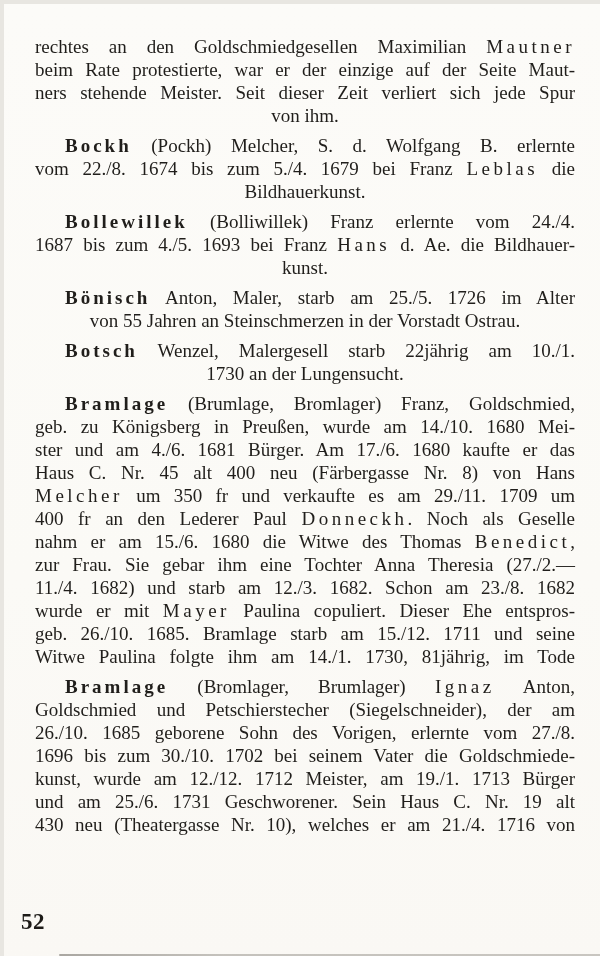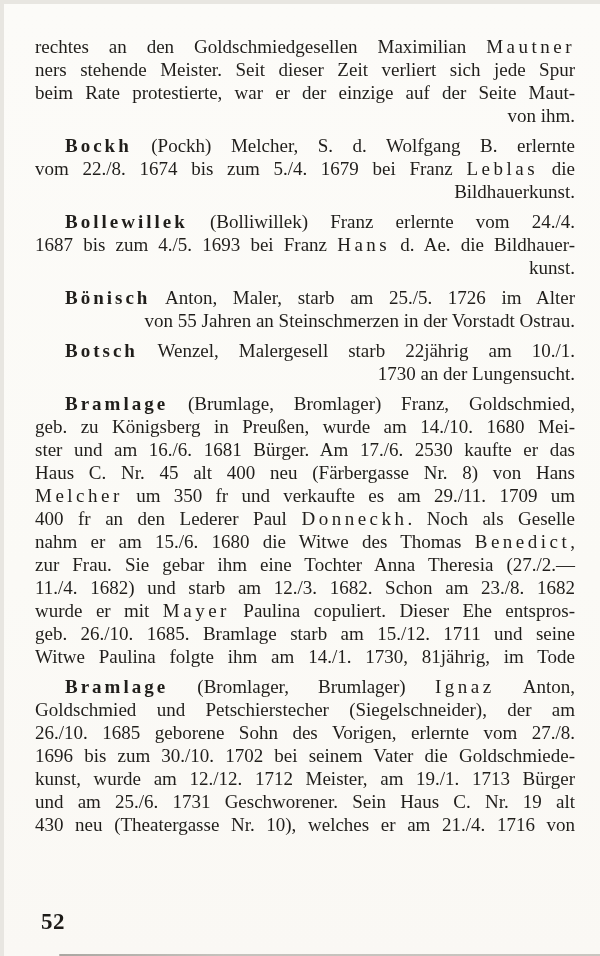--- a/index.html
+++ b/index.html
@@ -23,34 +23,34 @@
     top: 31px;
     width: 540px;
   }
   .para { margin: 0; padding: 0; }
   .para + .para { margin-top: 7px; }
   .line {
     font-size: 19px;
     line-height: 23px;
     height: 23px;
     white-space: nowrap;
-    text-align: right;
+    text-align: center;
     text-rendering: optimizeLegibility;
   }
   .line.just {
     text-align: justify;
     text-align-last: justify;
   }
   .para.indent .line:first-child { text-indent: 30px; }
   .seg-r { }
   .seg-s { letter-spacing: 3.5px; }
   .seg-b { font-weight: bold; letter-spacing: 3px; }
   .page-number {
     position: absolute;
-    left: 37px;
+    left: 17px;
     top: 905px;
     font-size: 23px;
     font-weight: bold;
     letter-spacing: 0.5px;
     color: #1d1b18;
   }
   .scan-artifact-line {
     position: absolute;
     left: 55px;
     right: 0;
@@ -61,22 +61,22 @@
     border-radius: 1px;
   }
 </style>
 </head>
 <body>
 
 <div class="scan-page">
   <div class="text-block" id="text-block">
       <div class="para">
         <div class="line just"><span class="seg-r">rechtes an den Goldschmiedgesellen Maximilian </span><span class="seg-s">Mautner</span></div>
+        <div class="line just"><span class="seg-r">beim Rate protestierte, war er der einzige auf der Seite Maut-</span></div>
         <div class="line just"><span class="seg-r">ners stehende Meister. Seit dieser Zeit verliert sich jede Spur</span></div>
-        <div class="line just"><span class="seg-r">beim Rate protestierte, war er der einzige auf der Seite Maut-</span></div>
         <div class="line"><span class="seg-r">von ihm.</span></div>
       </div>
       <div class="para indent">
         <div class="line just"><span class="seg-b">Bockh</span><span class="seg-r"> (Pockh) Melcher, S. d. Wolfgang B. erlernte</span></div>
         <div class="line just"><span class="seg-r">vom 22./8. 1674 bis zum 5./4. 1679 bei Franz </span><span class="seg-s">Leblas</span><span class="seg-r"> die</span></div>
         <div class="line"><span class="seg-r">Bildhauerkunst.</span></div>
       </div>
       <div class="para indent">
         <div class="line just"><span class="seg-b">Bollewillek</span><span class="seg-r"> (Bolliwillek) Franz erlernte vom 24./4.</span></div>
         <div class="line just"><span class="seg-r">1687 bis zum 4./5. 1693 bei Franz </span><span class="seg-s">Hans</span><span class="seg-r"> d. Ae. die Bildhauer-</span></div>
@@ -86,21 +86,21 @@
         <div class="line just"><span class="seg-b">Bönisch</span><span class="seg-r"> Anton, Maler, starb am 25./5. 1726 im Alter</span></div>
         <div class="line"><span class="seg-r">von 55 Jahren an Steinschmerzen in der Vorstadt Ostrau.</span></div>
       </div>
       <div class="para indent">
         <div class="line just"><span class="seg-b">Botsch</span><span class="seg-r"> Wenzel, Malergesell starb 22jährig am 10./1.</span></div>
         <div class="line"><span class="seg-r">1730 an der Lungensucht.</span></div>
       </div>
       <div class="para indent">
         <div class="line just"><span class="seg-b">Bramlage</span><span class="seg-r"> (Brumlage, Bromlager) Franz, Goldschmied,</span></div>
         <div class="line just"><span class="seg-r">geb. zu Königsberg in Preußen, wurde am 14./10. 1680 Mei-</span></div>
-        <div class="line just"><span class="seg-r">ster und am 16./6. 1681 Bürger. Am 17./6. 2530 kaufte er das</span></div>
+        <div class="line just"><span class="seg-r">ster und am 4./6. 1681 Bürger. Am 17./6. 1680 kaufte er das</span></div>
         <div class="line just"><span class="seg-r">Haus C. Nr. 45 alt 400 neu (Färbergasse Nr. 8) von Hans</span></div>
         <div class="line just"><span class="seg-s">Melcher</span><span class="seg-r"> um 350 fr und verkaufte es am 29./11. 1709 um</span></div>
         <div class="line just"><span class="seg-r">400 fr an den Lederer Paul </span><span class="seg-s">Donneckh</span><span class="seg-r">. Noch als Geselle</span></div>
         <div class="line just"><span class="seg-r">nahm er am 15./6. 1680 die Witwe des Thomas </span><span class="seg-s">Benedict</span><span class="seg-r">,</span></div>
         <div class="line just"><span class="seg-r">zur Frau. Sie gebar ihm eine Tochter Anna Theresia (27./2.—</span></div>
         <div class="line just"><span class="seg-r">11./4. 1682) und starb am 12./3. 1682. Schon am 23./8. 1682</span></div>
         <div class="line just"><span class="seg-r">wurde er mit </span><span class="seg-s">Mayer</span><span class="seg-r"> Paulina copuliert. Dieser Ehe entspros-</span></div>
         <div class="line just"><span class="seg-r">geb. 26./10. 1685. Bramlage starb am 15./12. 1711 und seine</span></div>
         <div class="line just"><span class="seg-r">Witwe Paulina folgte ihm am 14./1. 1730, 81jährig, im Tode</span></div>
       </div>

